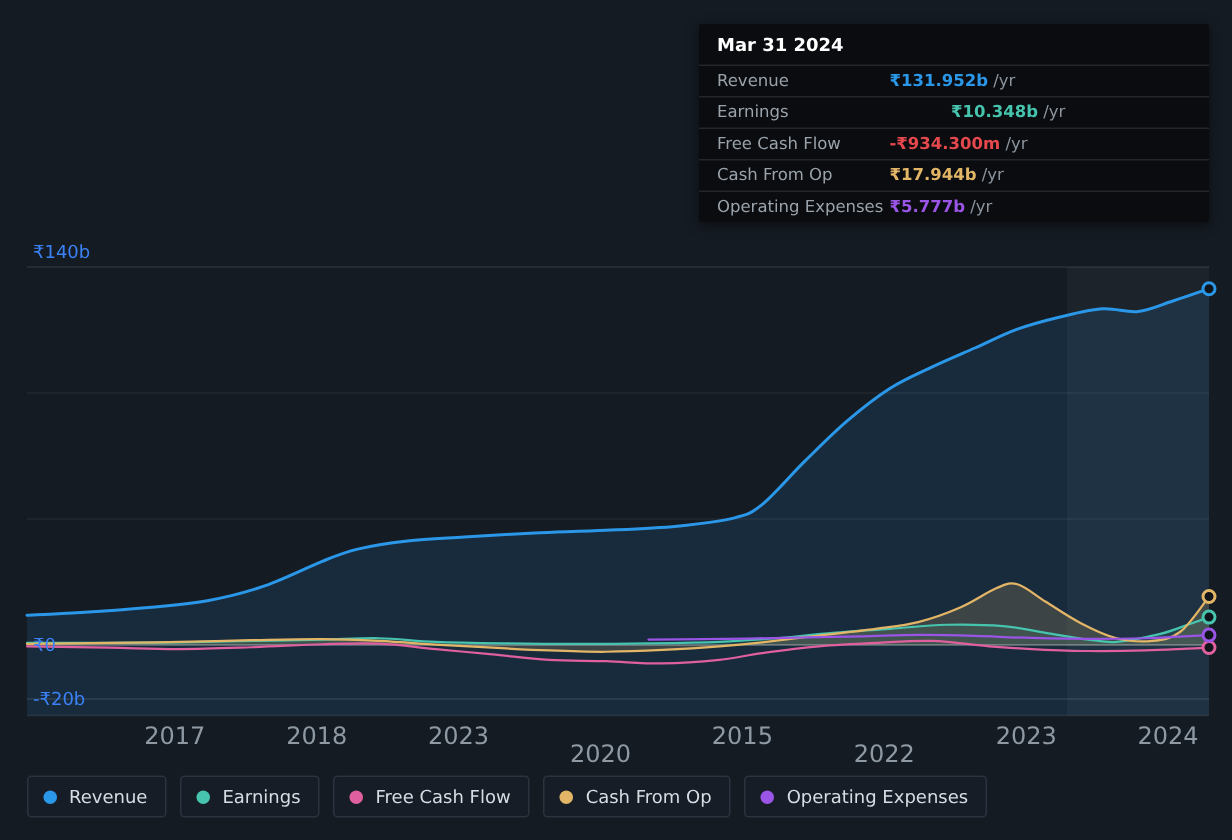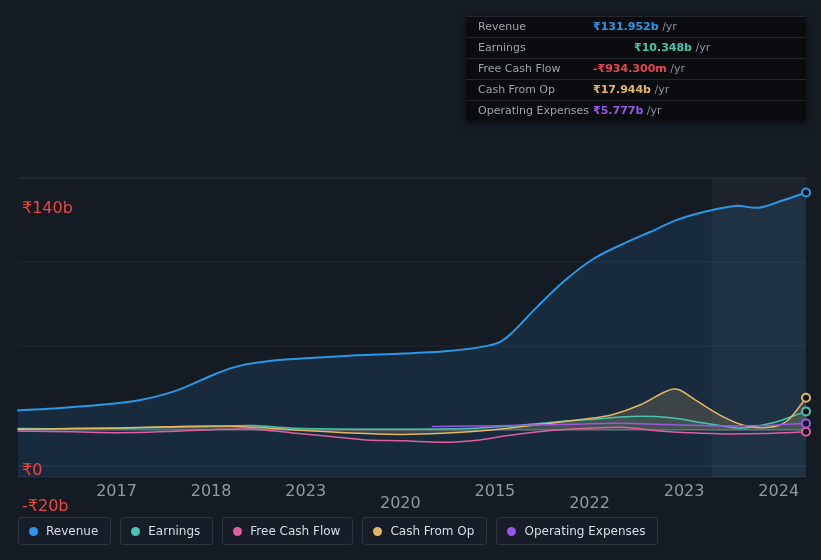--- a/index.html
+++ b/index.html
@@ -3,21 +3,21 @@
 <meta charset="utf-8">
 <style>
   html,body{margin:0;padding:0;}
   body{
     width:821px;height:560px;overflow:hidden;
     background:#151b23;
     font-family:"DejaVu Sans","Liberation Sans",sans-serif;
   }
   #app{position:relative;width:821px;height:560px;background:#151b23;}
   #chart-svg{position:absolute;left:0;top:0;}
-  .ytick{position:absolute;left:22px;color:#ef4444;font-size:16px;line-height:14px;white-space:nowrap;margin-top:40px;}
+  .ytick{position:absolute;left:22px;color:#3b82f6;font-size:12px;line-height:14px;white-space:nowrap;}
   .xtick{position:absolute;top:484px;width:48px;text-align:left;color:#8e99a3;font-size:16px;line-height:14px;}
 
   
   #tooltip{
     position:absolute;left:466px;top:16px;width:340px;z-index:5;
     background:#0a0c0f;border-radius:2px;font-size:11px;
     box-shadow:0 2px 8px rgba(0,0,0,0.5);
   }
   .tt-header{padding:7px 12px 6px 12px;color:#ffffff;font-weight:bold;font-size:12px;}
   .tt-row{display:flex;align-items:baseline;padding:3px 12px 4px 12px;border-top:1px solid #23262b;}
@@ -57,20 +57,21 @@
       <path d="M 18 429.3 C 27.1 429.2 55.9 428.8 72.9 428.6 C 89.9 428.4 104.4 428.2 120.2 427.9 C 136.0 427.6 151.7 427.1 167.5 426.8 C 183.3 426.5 200.6 426.0 214.8 426.1 C 229.0 426.2 240.0 426.7 252.6 427.3 C 265.2 427.9 277.8 428.9 290.4 429.7 C 303.0 430.4 315.7 431.1 328.3 431.8 C 340.9 432.5 353.5 433.2 366.1 433.6 C 378.7 434.1 391.4 434.6 404 434.5 C 416.6 434.4 429.2 433.9 441.8 433.3 C 454.4 432.7 468.6 431.8 479.6 430.9 C 490.6 430.0 496.9 429.4 508 428.2 C 519.0 427.0 533.3 425.2 545.9 423.7 C 558.5 422.2 572.7 420.7 583.7 419.2 C 594.7 417.7 602.6 417.1 612.1 414.7 C 621.6 412.3 631.8 408.6 640.5 404.8 C 649.2 401.1 657.8 394.8 664.1 392.2 C 670.4 389.6 672.8 388.0 678.3 389.5 C 683.8 391.0 690.1 396.8 697.2 401.2 C 704.3 405.6 713.0 411.6 720.9 415.6 C 728.8 419.7 736.6 423.6 744.5 425.5 C 752.4 427.4 761.1 428.1 768.2 427.3 C 775.3 426.6 780.8 425.9 787.1 421 C 793.4 416.1 802.9 401.6 806 397.7" fill="none" stroke="#e3b667" stroke-width="1.5" stroke-linejoin="round" stroke-linecap="round"></path>
       <path d="M 432.3 426.4 C 438.6 426.3 459.1 426.2 470.2 426.1 C 481.3 426.0 487.6 425.9 498.6 425.7 C 509.6 425.5 523.8 425.2 536.4 425 C 549.0 424.8 561.6 424.6 574.2 424.3 C 586.8 424.0 599.5 423.3 612.1 423.2 C 624.7 423.1 637.3 423.5 649.9 423.9 C 662.5 424.3 675.2 425.0 687.8 425.3 C 700.4 425.6 713.0 425.9 725.6 425.9 C 738.2 425.9 753.9 425.7 763.4 425.5 C 772.9 425.3 775.3 425.0 782.4 424.6 C 789.5 424.3 802.1 423.6 806 423.4" fill="none" stroke="#9a55e6" stroke-width="1.5" stroke-linejoin="round" stroke-linecap="round"></path>
       <circle cx="806" cy="192.5" r="4" fill="#10151b" stroke="#2b97e8" stroke-width="2"></circle>
       <circle cx="806" cy="411.4" r="4" fill="#10151b" stroke="#47c4ae" stroke-width="2"></circle>
       <circle cx="806" cy="431.7" r="4" fill="#10151b" stroke="#e0609f" stroke-width="2"></circle>
       <circle cx="806" cy="397.7" r="4" fill="#10151b" stroke="#e3b667" stroke-width="2"></circle>
       <circle cx="806" cy="423.4" r="4" fill="#10151b" stroke="#9a55e6" stroke-width="2"></circle>
     </svg>
 
   <div id="tooltip">
+    <div class="tt-header">Mar 31 2024</div>
 
     <div class="tt-row">
       <span class="tt-label">Revenue</span>
       <span><span class="tt-value" style="color: rgb(43, 151, 232);">₹131.952b</span><span class="tt-suffix"> /yr</span></span>
     </div>
 
     <div class="tt-row">
       <span class="tt-label">Earnings</span>
       <span><span class="tt-value" style="color: rgb(71, 196, 174); margin-left: 41px;">₹10.348b</span><span class="tt-suffix"> /yr</span></span>
     </div>

